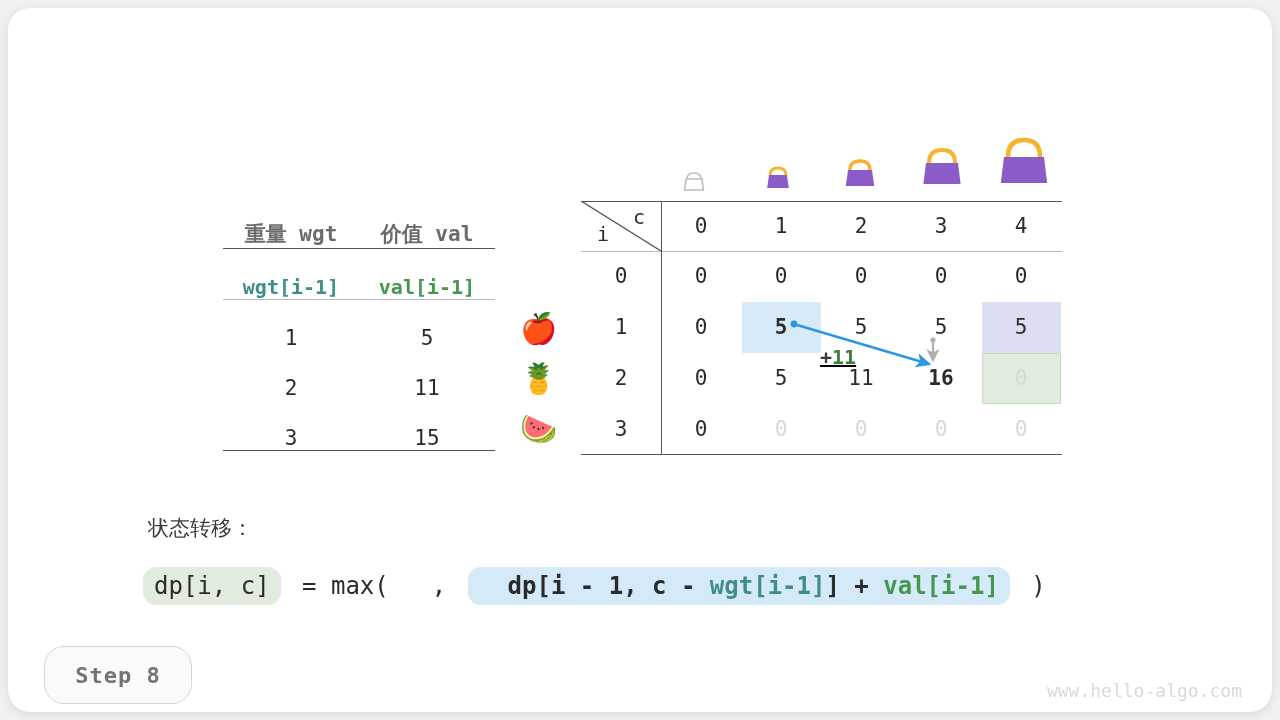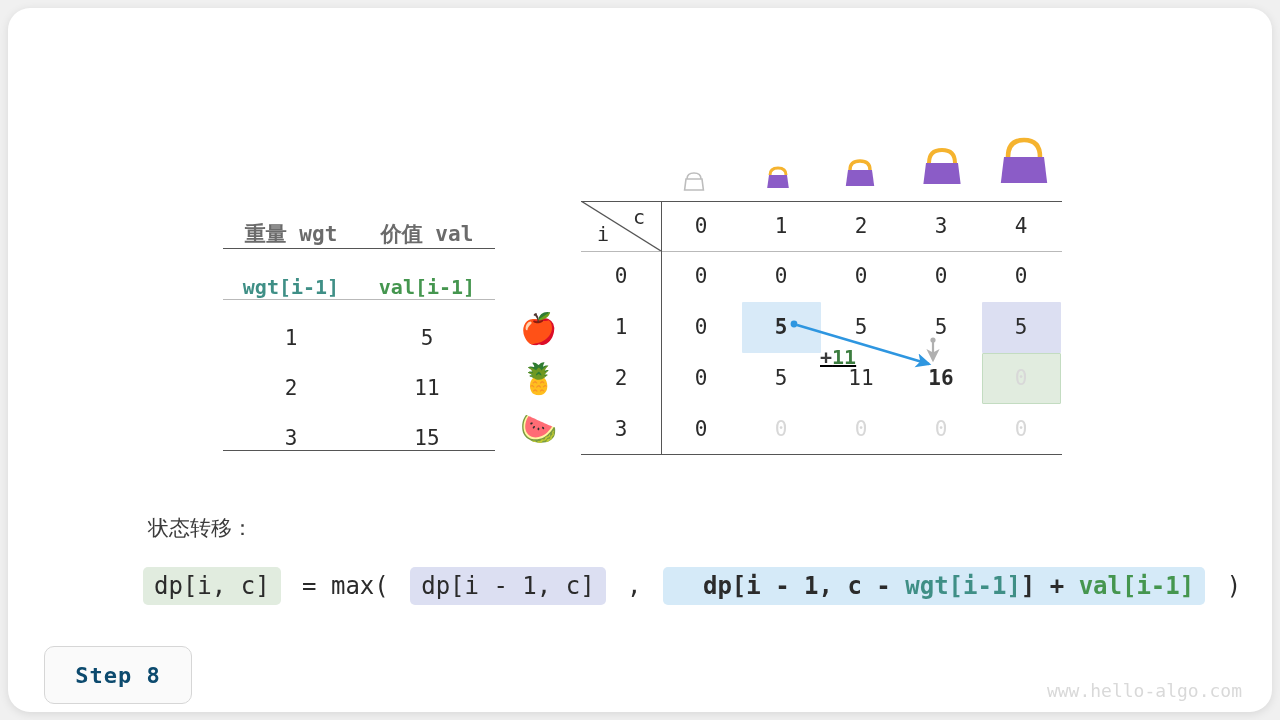--- a/index.html
+++ b/index.html
@@ -191,45 +191,45 @@
     top: 559px;
     display: flex;
     align-items: center;
     font-family: "DejaVu Sans Mono", monospace;
     font-size: 24px;
     color: #2b2b2b;
     white-space: pre;
   }
   .chip {
     padding: 5px 11px;
-    border-radius: 5px;
+    border-radius: 13px;
   }
   .chip.green  { background: #e1ecdf; }
   .chip.purple { background: #dcdff2; }
   .chip.blue   { background: #d5eaf8; font-weight: bold; padding-left: 40px; }
   .op { padding: 0 7px; }
   .t-wgt { color: #3f8f86; }
   .t-val { color: #45964f; }
 
   .step-badge {
     position: absolute;
     left: 36px;
     top: 638px;
     width: 146px;
     height: 56px;
     border: 1.4px solid #d6d6d6;
-    border-radius: 10px;
+    border-radius: 20px;
     background: #fafafa;
     display: flex;
     align-items: center;
     justify-content: center;
     font-family: "DejaVu Sans Mono", monospace;
     font-size: 22px;
     font-weight: bold;
-    color: #0c4a6e;
+    color: #737373;
     letter-spacing: 1px;
   }
   .footer {
     position: absolute;
     right: 30px;
     top: 672px;
     font-family: "DejaVu Sans Mono", monospace;
     font-size: 18px;
     color: #d9d9d9;
   }
@@ -383,21 +383,20 @@
   </svg>
 
   <div class="plus11">
     <span class="sign">+</span><span class="num">11</span>
   </div>
 
   <div class="trans-label">状态转移：</div>
   <div class="formula">
     <span class="chip green">dp[i, c]</span>
     <span class="op"> = max( </span>
-    <span class="chip purple">dp[i - 1, c]</span>
     <span class="op"> , </span>
     <span class="chip blue"><span>dp[i - 1, c - </span><span class="t-wgt">wgt[i-1]</span><span>] + </span><span class="t-val">val[i-1]</span></span>
     <span class="op"> )</span>
   </div>
 
   <div class="step-badge">Step 8</div>
   <div class="footer">www.hello-algo.com</div>
 
 </div>
 

